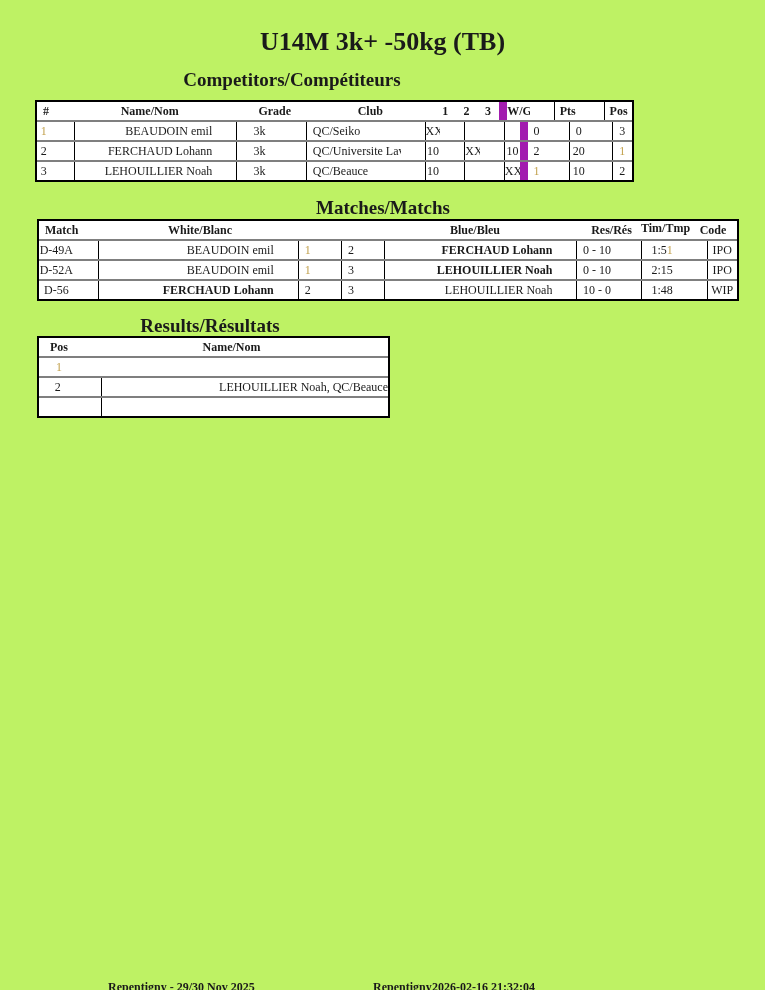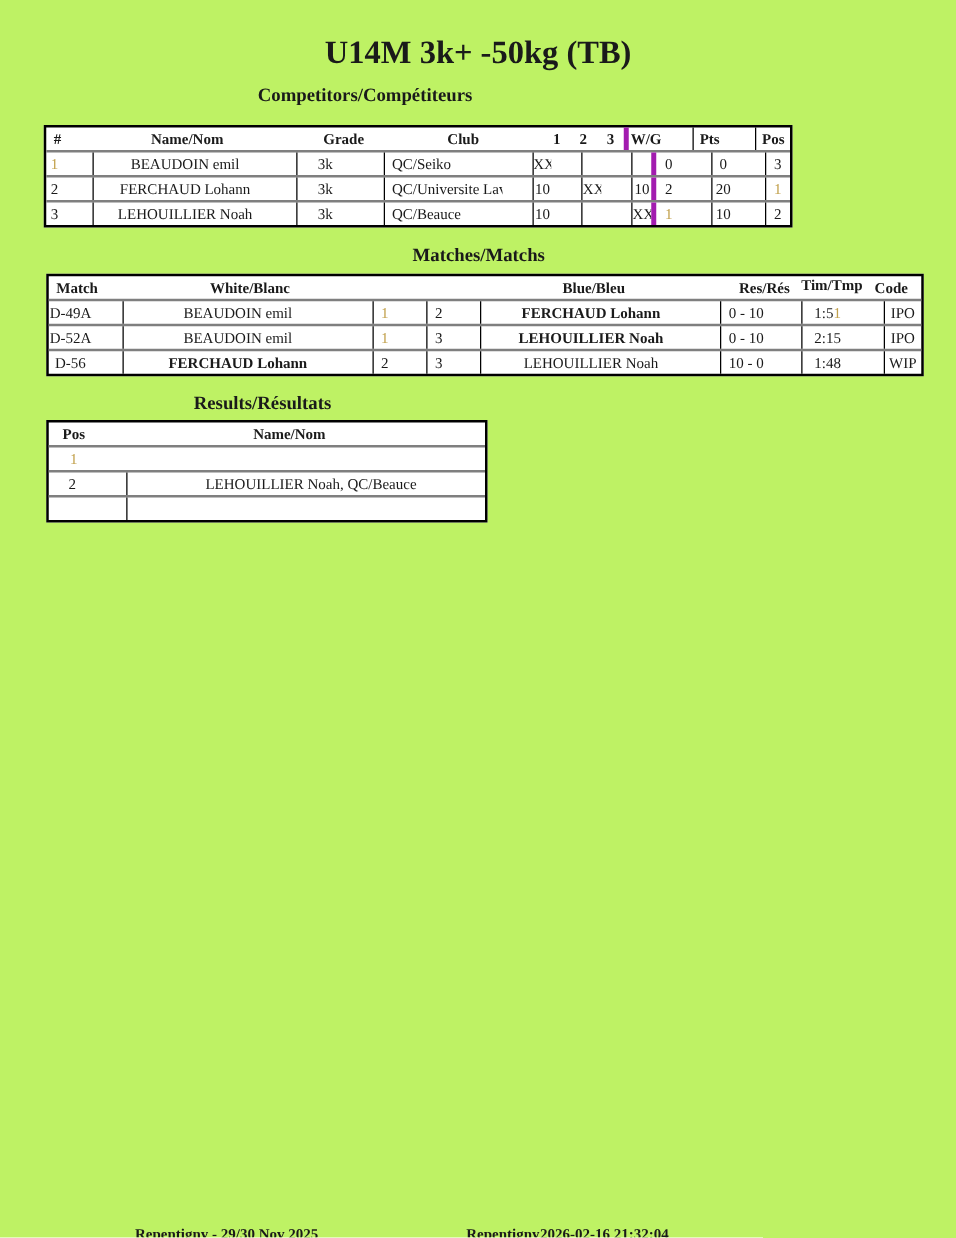--- a/index.html
+++ b/index.html
@@ -6,42 +6,42 @@
   .page{
     position:relative;width:765px;height:990px;background:#bef264;overflow:hidden;
     font-family:Liberation Serif, serif;color:var(--text,#1a1a1a);
   }
   .title{
     position:absolute;top:27px;left:0;width:765px;text-align:center;
     font-size:26px;font-weight:bold;letter-spacing:0;
   }
   .section-heading{
     position:absolute;transform:translateX(-50%);white-space:nowrap;
-    font-size:15px;font-weight:bold;
+    font-size:19px;font-weight:bold;
   }
   #competitors-heading{left:292px;top:69px;}
   #matches-heading{left:383px;top:197px;}
   #results-heading{left:210px;top:315px;}
 
   .tbl{position:absolute;border:2px solid #000;background:#fff;}
   #competitors-table{left:35px;top:100px;width:595px;}
   #matches-table{left:37px;top:219px;width:698px;}
   #results-table{left:37px;top:336px;width:349px;}
 
   .tr{display:flex;height:18px;line-height:18px;}
   .tr + .tr{border-top:2px solid #7f7f7f;}
   .td,.th{
     box-sizing:border-box;font-size:12px;overflow:hidden;white-space:nowrap;
     text-align:center;
   }
   .th{font-weight:bold;}
-  .left{text-align:center;padding-left:8px;}
+  .left{text-align:right;padding-left:8px;}
   .leftsm{text-align:left;padding-left:6px;}
   .vl{border-left:1px solid #000;margin-left:24px;}
-  .vl2{border-left:4px solid #a21caf;}
+  .vl2{border-left:8px solid #a21caf;}
   .b{font-weight:bold;}
   .gold{color:var(--gold,#c2a14d);}
   .raised{position:relative;top:-2px;}
 
   
   .c-num{width:20px;}.c-name{width:203px;}.c-grade{width:68px;}.c-club{width:139px;}
   .c-c1{width:23px;}.c-c2{width:23px;}.c-c3{width:24px;}
   .c-wg{width:33px;}.c-pts{width:28px;}.c-pos{width:30px;}
 
   

